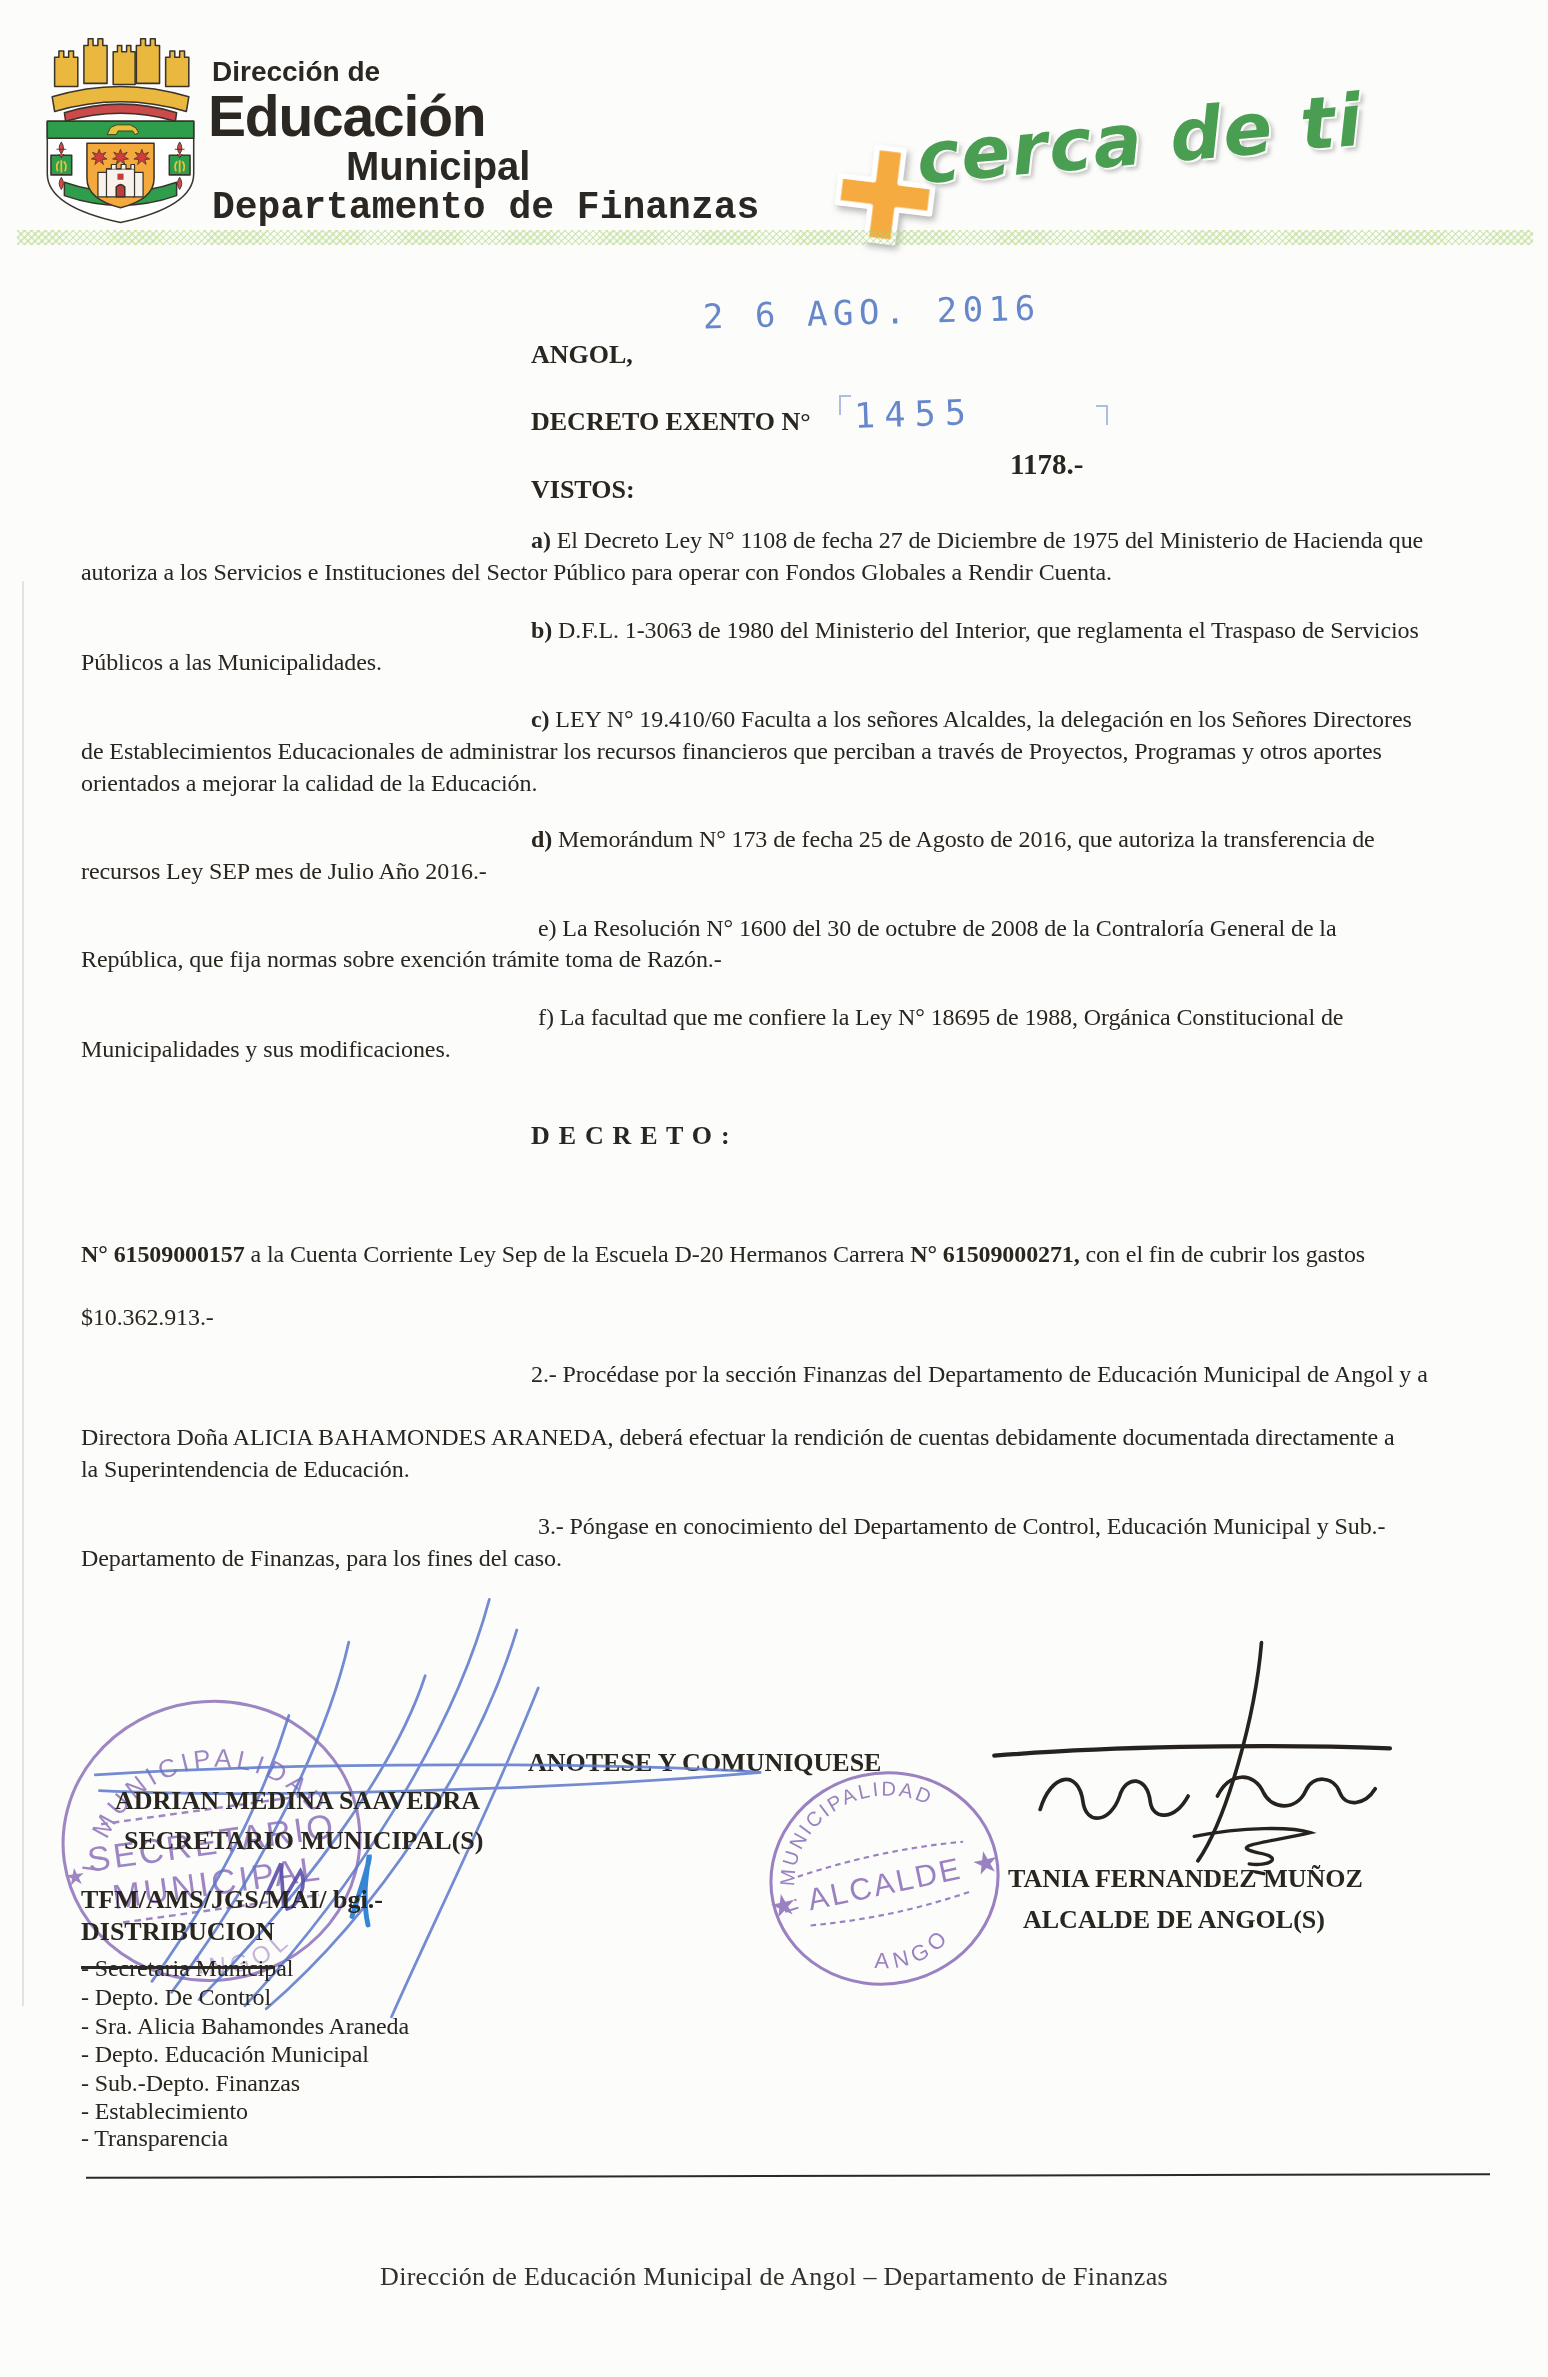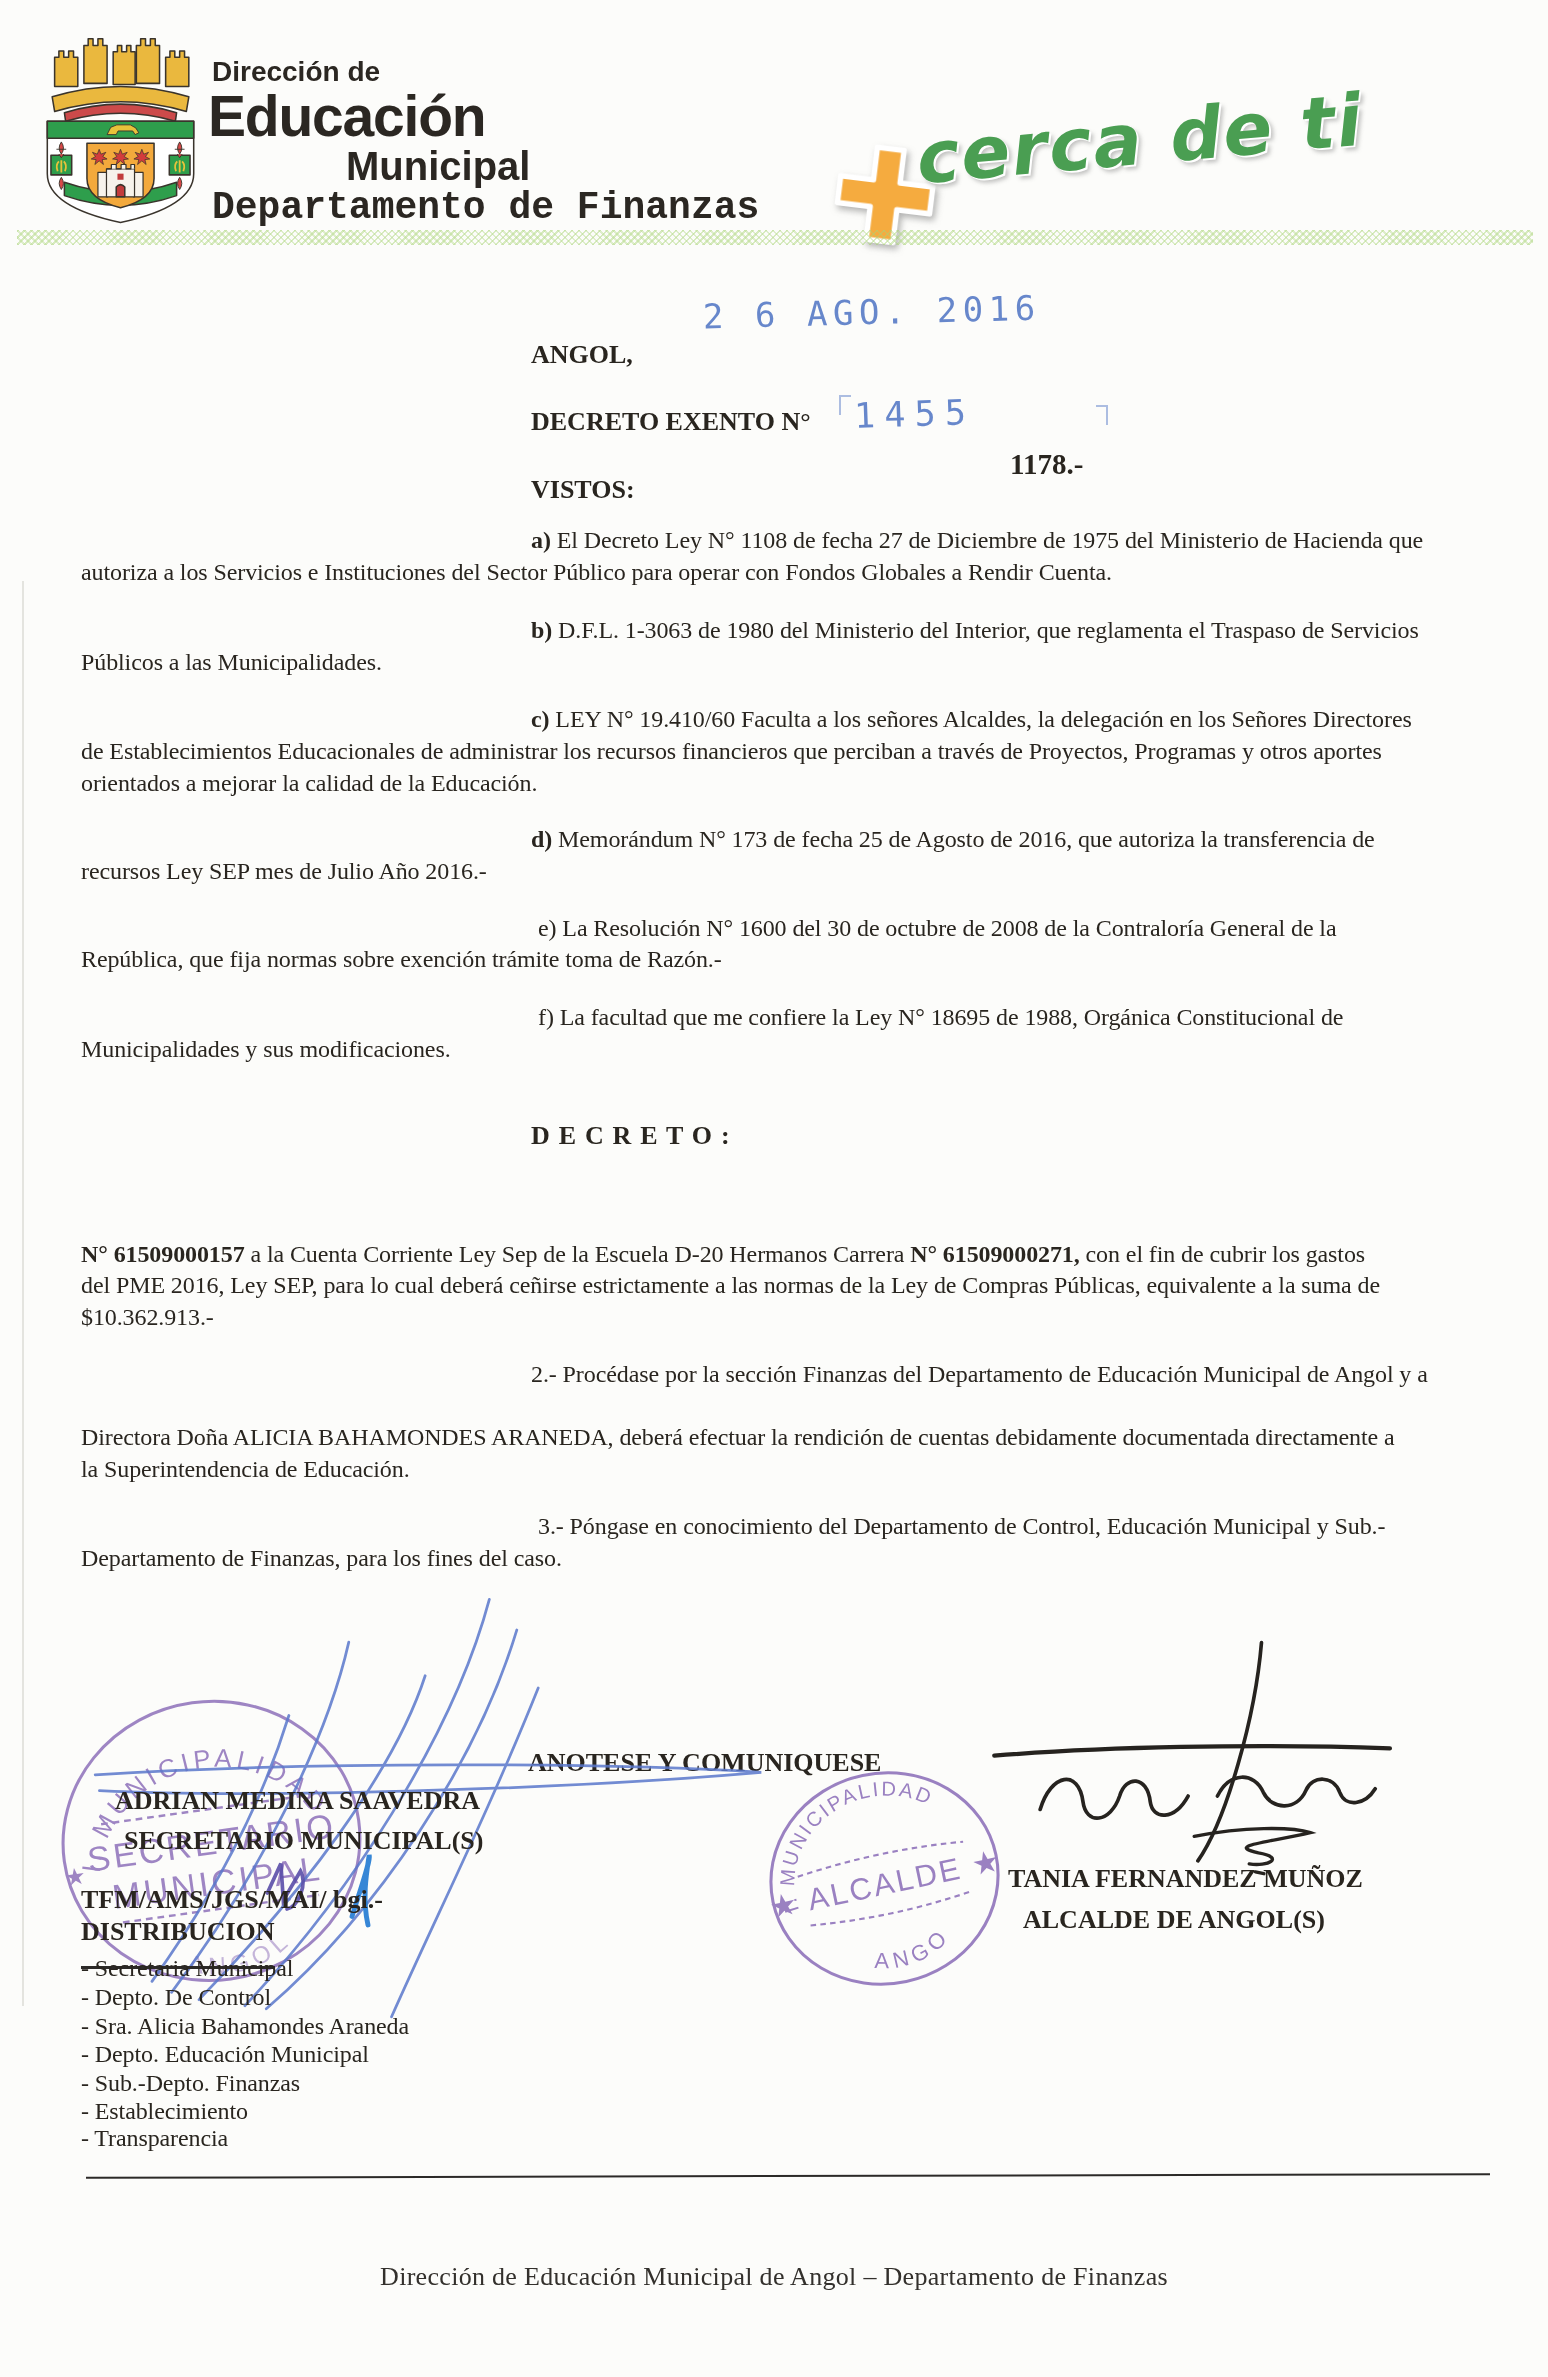--- a/index.html
+++ b/index.html
@@ -135,21 +135,20 @@
 
   <div class="abs body-t" style="left:538px;top:916px">e) La Resolución N° 1600 del 30 de octubre  de  2008  de  la  Contraloría  General  de  la</div>
   <div class="abs body-t" style="left:81px;top:947px">República, que fija normas sobre exención trámite toma de Razón.-</div>
 
   <div class="abs body-t" style="left:538px;top:1005px">f) La  facultad  que  me  confiere  la   Ley  N°  18695  de  1988,  Orgánica  Constitucional  de</div>
   <div class="abs body-t" style="left:81px;top:1037px">Municipalidades y sus modificaciones.</div>
 
   <div class="abs caps-bold" style="left:531px;top:1121px;letter-spacing:1.2px">D E C R E T O :</div>
 
   <div class="abs body-t" style="left:81px;top:1242px"><span class="bold">N° 61509000157</span><span> a la Cuenta  Corriente Ley Sep de la Escuela D-20 Hermanos Carrera </span><span class="bold">N° 61509000271,</span><span> con el  fin  de   cubrir  los gastos</span></div>
-  <div class="abs body-t" style="left:81px;top:1273px">del PME 2016, Ley SEP,  para lo cual deberá ceñirse estrictamente a las normas de la Ley de Compras Públicas, equivalente a la suma de</div>
   <div class="abs body-t" style="left:81px;top:1305px">$10.362.913.-</div>
 
   <div class="abs body-t" style="left:531px;top:1362px">2.- Procédase por la sección Finanzas del Departamento de Educación Municipal de Angol y a</div>
   <div class="abs body-t" style="left:81px;top:1425px">Directora Doña ALICIA BAHAMONDES ARANEDA, deberá efectuar la  rendición de cuentas debidamente documentada directamente a</div>
   <div class="abs body-t" style="left:81px;top:1457px">la Superintendencia de Educación.</div>
 
   <div class="abs body-t" style="left:538px;top:1514px">3.-  Póngase  en  conocimiento  del  Departamento  de  Control,  Educación  Municipal  y  Sub.-</div>
   <div class="abs body-t" style="left:81px;top:1546px">Departamento de Finanzas, para los fines del caso.</div>
 
   <div class="abs caps-bold" style="left:528px;top:1748px">ANOTESE Y COMUNIQUESE</div>

